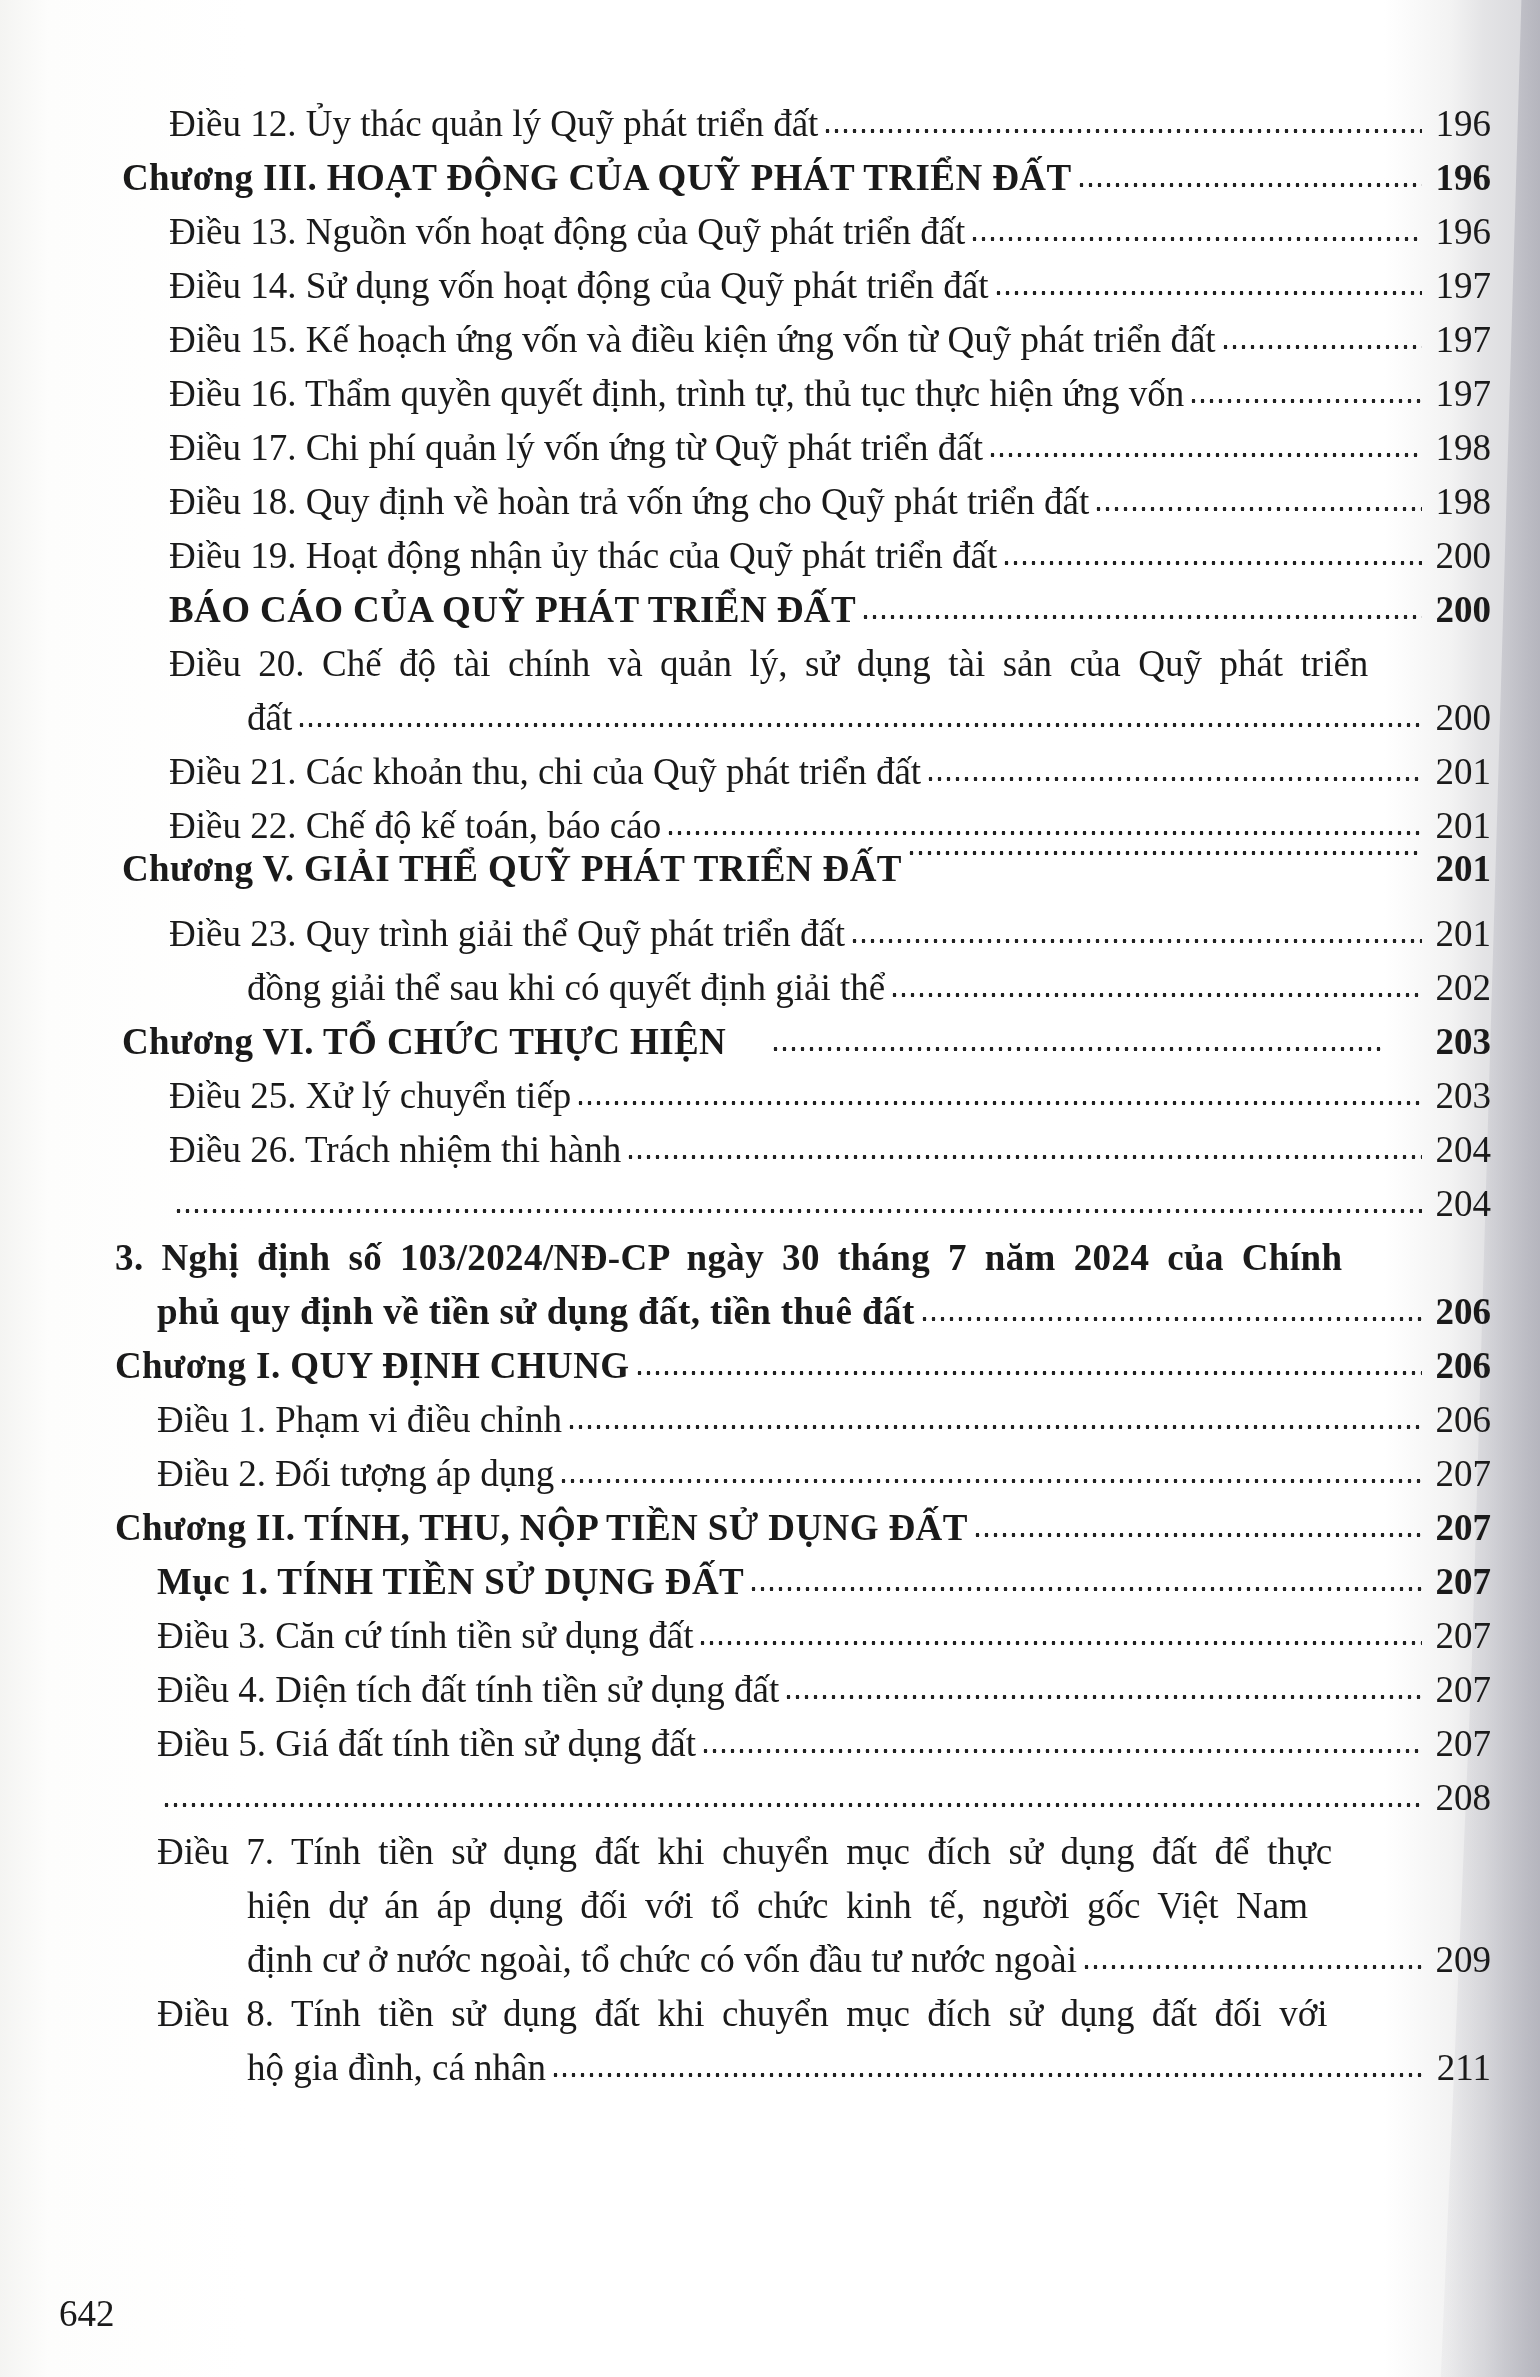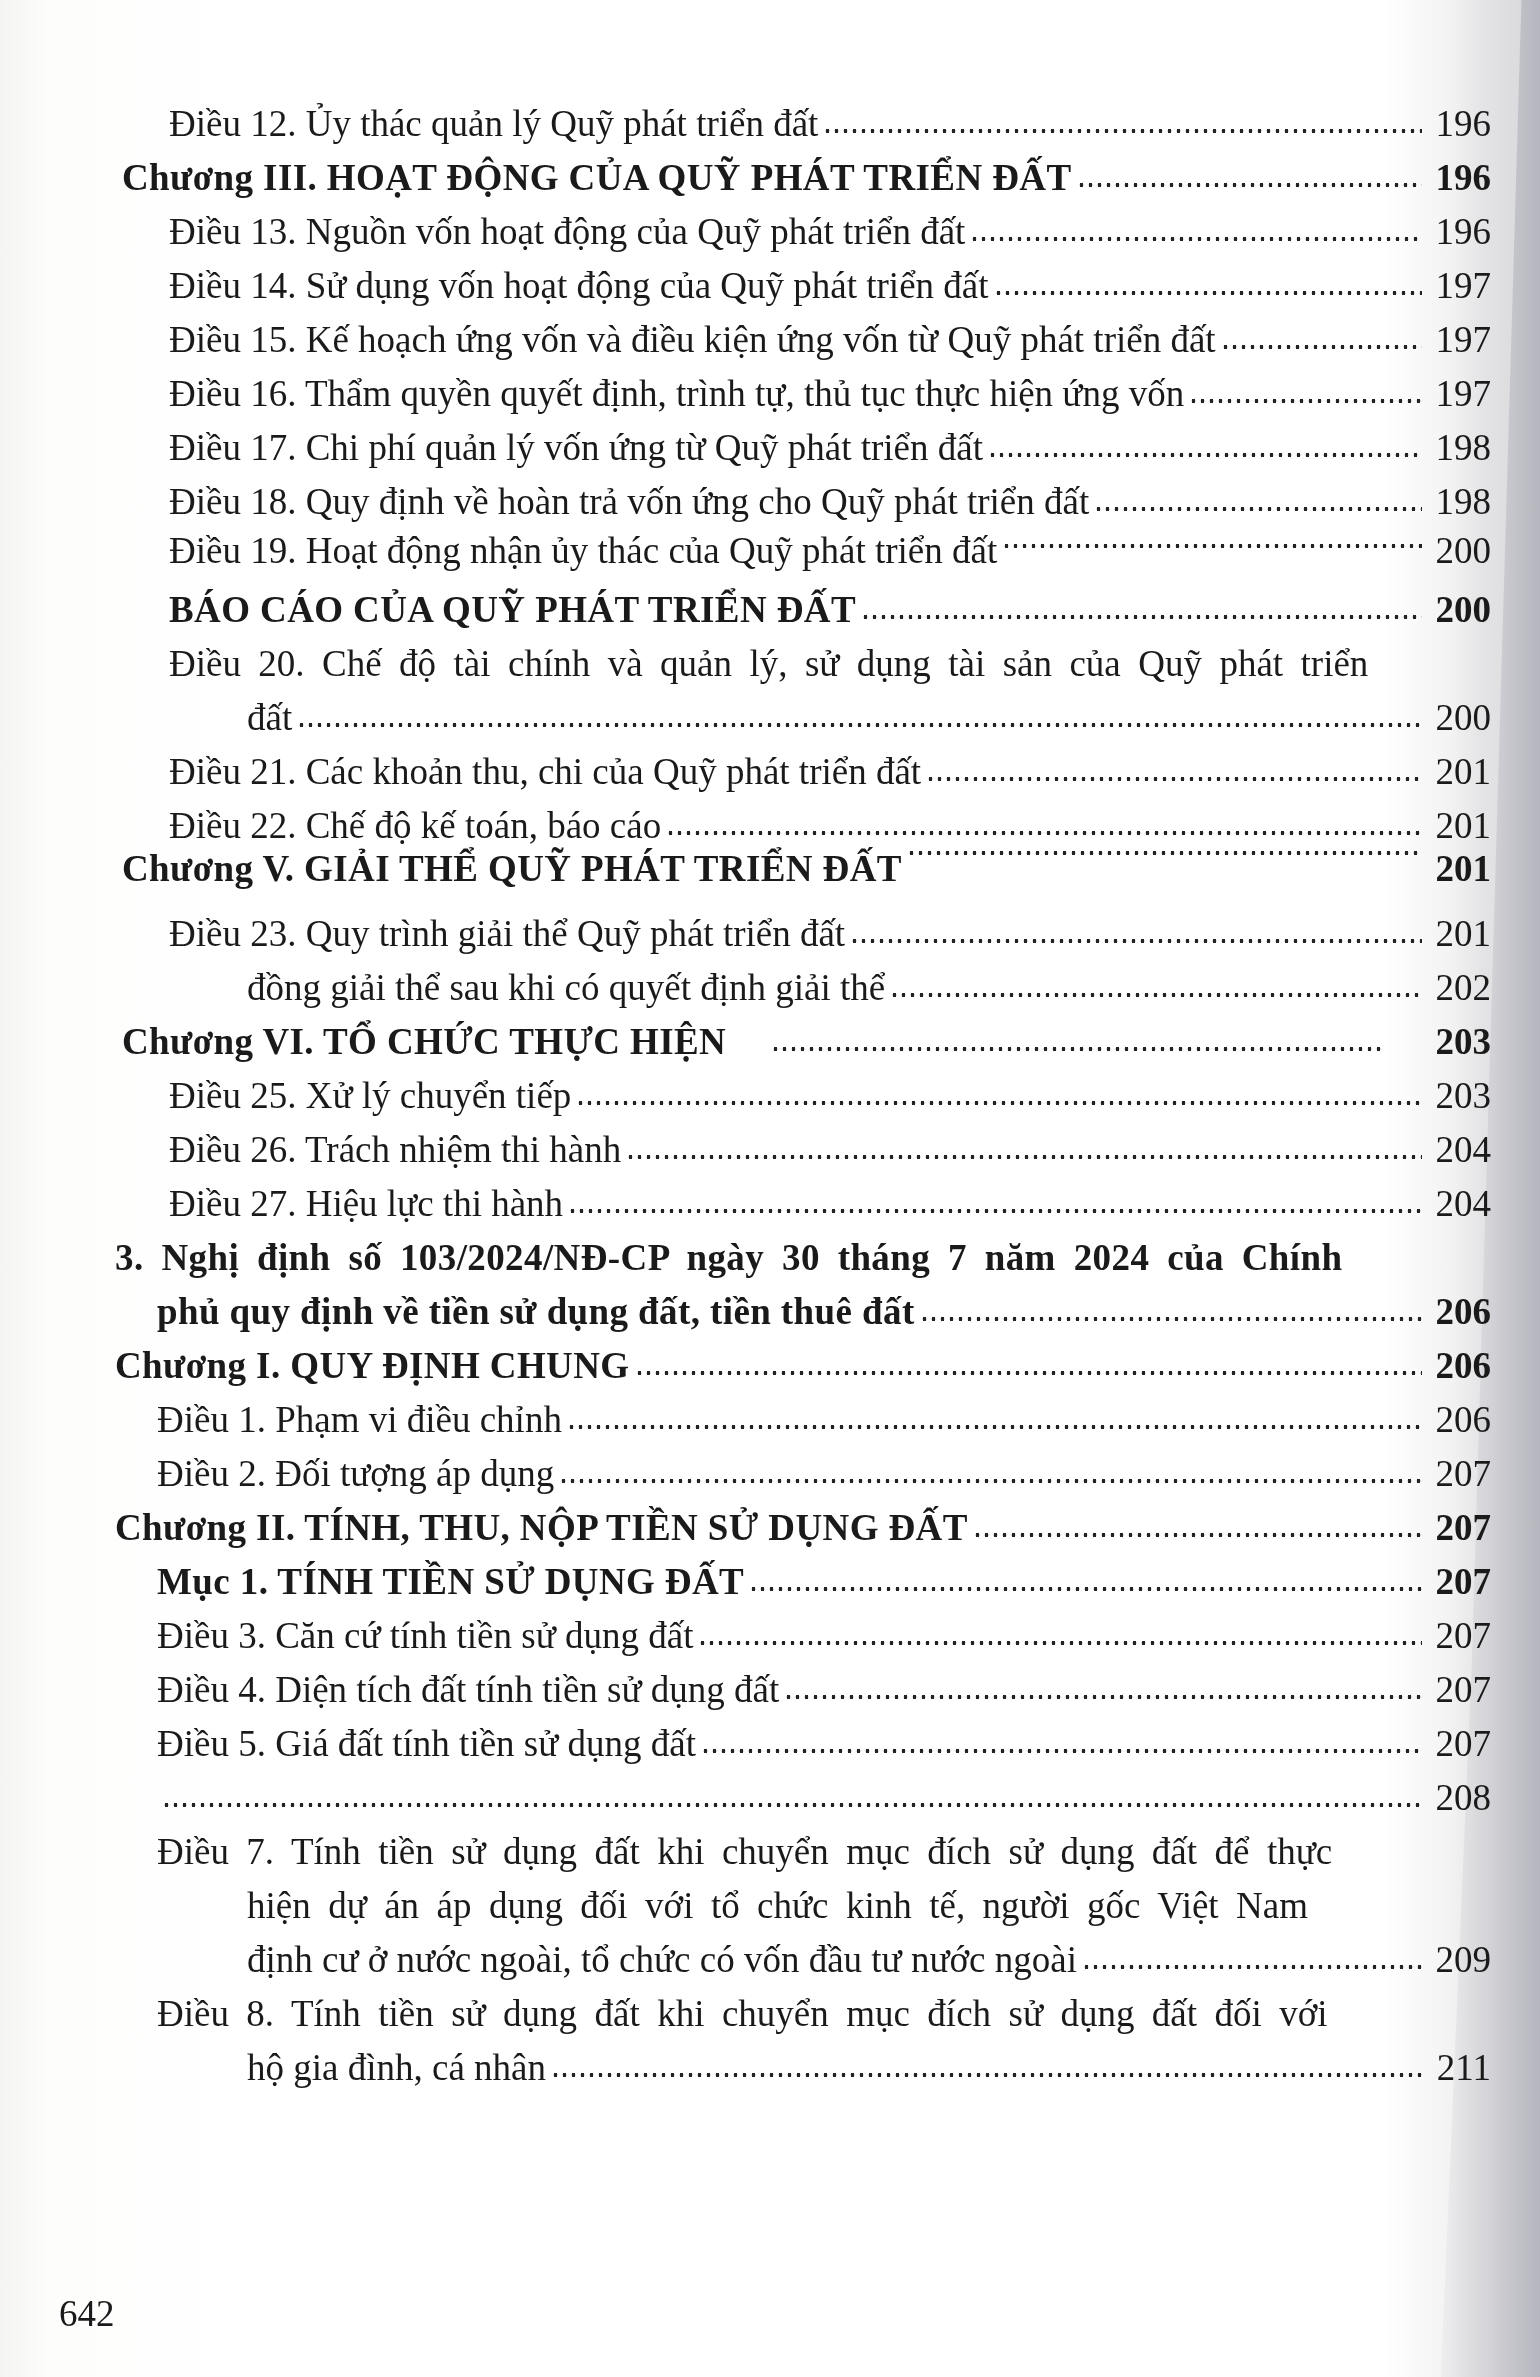--- a/index.html
+++ b/index.html
@@ -108,21 +108,21 @@
       </div>
     </div>
     <div class="row tall">
       <div class="line lvl-article" style="padding-right: 49px; font-size: 37px; display: flex; height: 54px; align-items: flex-end; line-height: 43px; font-weight: normal;">
         <span class="text">Điều 18. Quy định về hoàn trả vốn ứng cho Quỹ phát triển đất</span>
         <span class="dots"></span>
         <span class="pg">198</span>
       </div>
     </div>
     <div class="row tall">
-      <div class="line lvl-article" style="padding-right: 49px; font-size: 37px; display: flex; height: 54px; align-items: center; line-height: 43px; font-weight: normal;">
+      <div class="line lvl-article" style="padding-right: 49px; font-size: 37px; display: flex; height: 54px; align-items: flex-end; line-height: 43px; font-weight: normal;">
         <span class="text">Điều 19. Hoạt động nhận ủy thác của Quỹ phát triển đất</span>
         <span class="dots"></span>
         <span class="pg">200</span>
       </div>
     </div>
     <div class="row tall">
       <div class="line chapter cont-ch" style="padding-right: 49px; font-size: 37px; display: flex; height: 54px; align-items: flex-end; line-height: 43px; font-weight: bold;">
         <span class="text">BÁO CÁO CỦA QUỸ PHÁT TRIỂN ĐẤT</span>
         <span class="dots"></span>
         <span class="pg">200</span>
@@ -189,21 +189,20 @@
     </div>
     <div class="row tall">
       <div class="line lvl-article" style="padding-right: 49px; font-size: 37px; display: flex; height: 54px; align-items: flex-end; line-height: 43px; font-weight: normal;">
         <span class="text">Điều 26. Trách nhiệm thi hành</span>
         <span class="dots"></span>
         <span class="pg">204</span>
       </div>
     </div>
     <div class="row tall">
       <div class="line lvl-article" style="padding-right: 49px; font-size: 37px; display: flex; height: 54px; align-items: flex-end; line-height: 43px; font-weight: normal;">
-        <span class="text">Điều 27. Hiệu lực thi hành</span>
         <span class="dots"></span>
         <span class="pg">204</span>
       </div>
     </div>
     <div class="row tall">
       <div class="line lvl-doc chapter wide" style="padding-right: 128px; font-size: 37px; justify-content: space-between; height: 54px; align-items: flex-end; line-height: 43px; font-weight: bold;">
         <span class="text">3. Nghị định số 103/2024/NĐ-CP ngày 30 tháng 7 năm 2024 của Chính</span>
       </div>
       <div class="line chapter cont-doc" style="padding-right: 49px; font-size: 37px; display: flex; height: 54px; align-items: flex-end; line-height: 43px; font-weight: bold;">
         <span class="text">phủ quy định về tiền sử dụng đất, tiền thuê đất</span>

